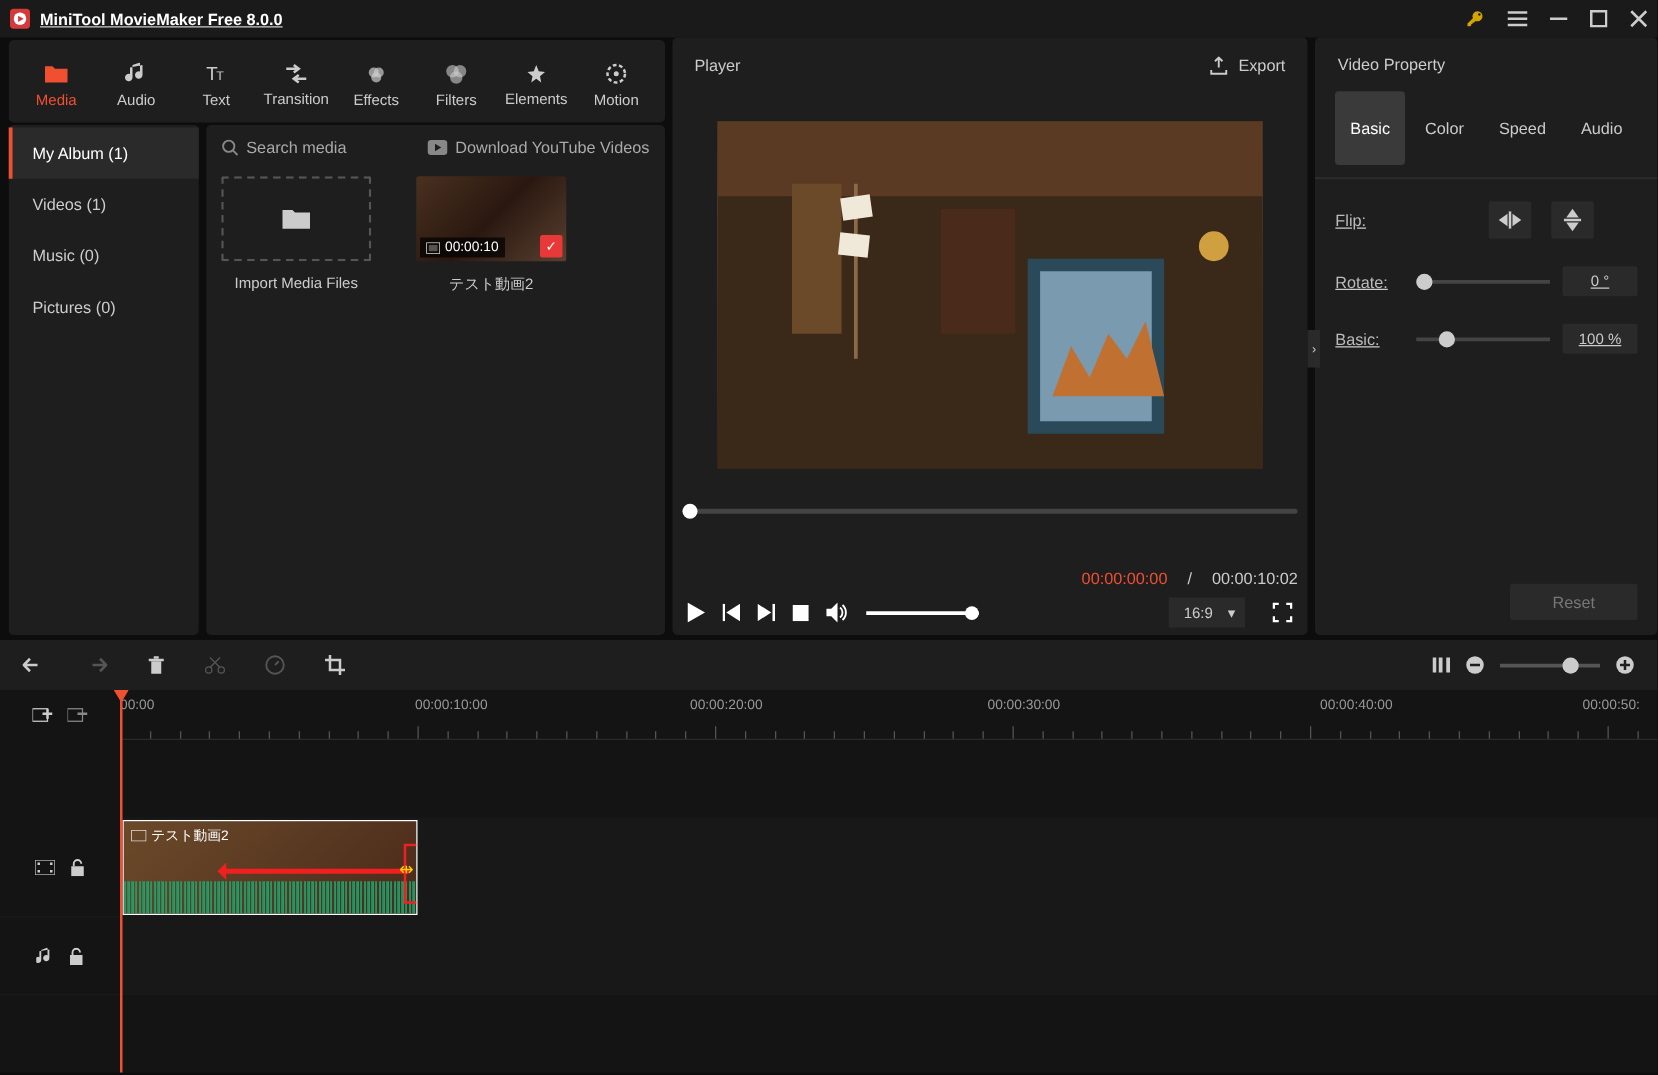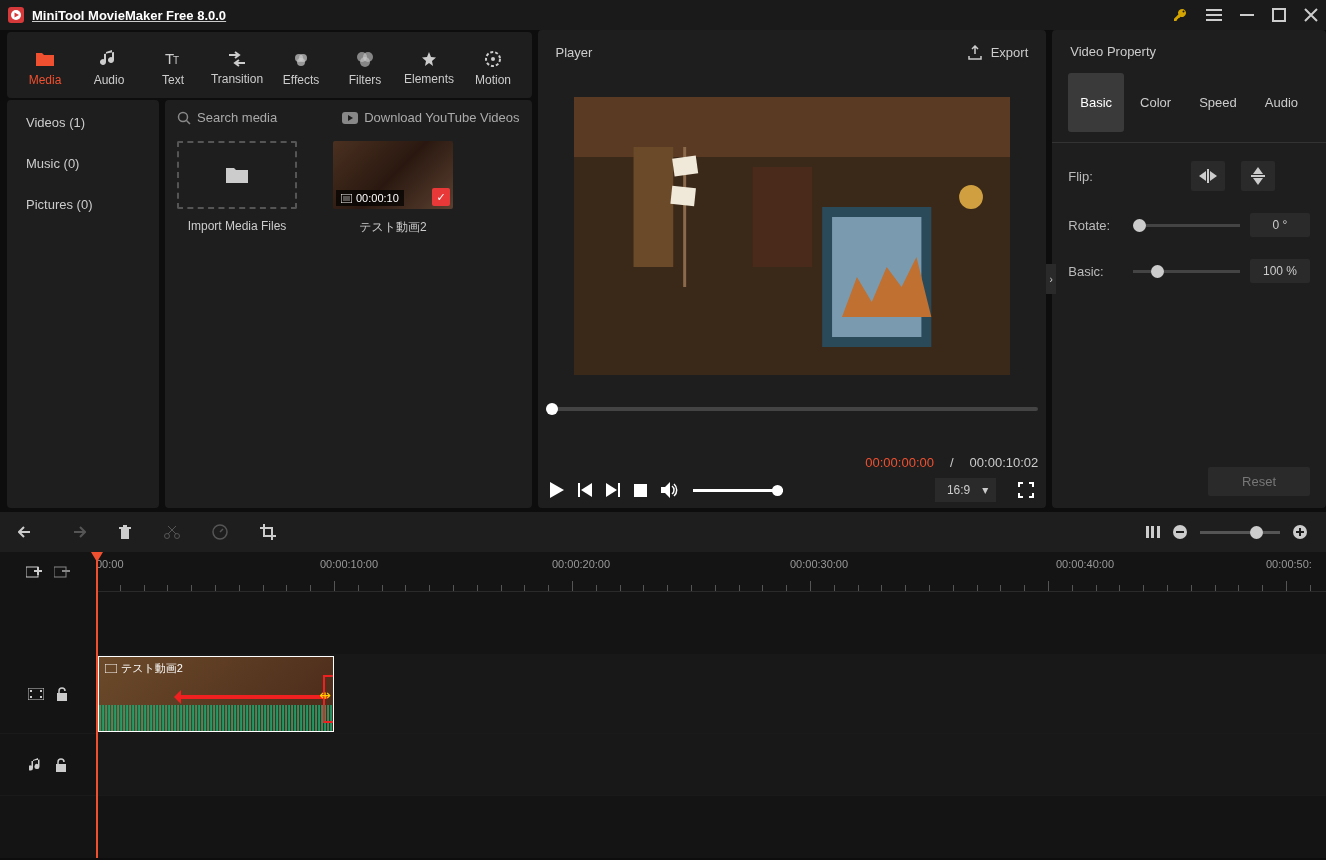--- a/index.html
+++ b/index.html
@@ -60,21 +60,21 @@
 .aspect-select { margin-left: auto; background: #2a2a2a; padding: 5px 26px 5px 12px; font-size: 12px; position: relative; color: #ccc; }
 .aspect-select::after { content: "▾"; position: absolute; right: 8px; }
 .fullscreen-icon { margin-left: 8px; }
 
 
 .prop-header { padding: 14px 18px; font-size: 13px; }
 .prop-tabs { display: flex; gap: 4px; padding: 0 16px 10px 16px; border-bottom: 1px solid #333; }
 .prop-tab { padding: 22px 12px; cursor: pointer; font-size: 13px; color: #ccc; border-radius: 3px; }
 .prop-tab.active { background: #3a3a3a; color: #fff; }
 .prop-body { padding: 18px 16px; display: flex; flex-direction: column; gap: 22px; }
-.prop-row { display: flex; align-items: center; gap: 10px; }
+.prop-row { display: flex; align-items: center; gap: 10px; text-decoration: underline; }
 .prop-label { width: 55px; font-size: 13px; color: #bbb; }
 .flip-btns { display: flex; gap: 16px; margin-left: 58px; }
 .flip-btn { width: 34px; height: 30px; background: #2a2a2a; display: flex; align-items: center; justify-content: center; cursor: pointer; font-size: 14px; border-radius: 2px; }
 .prop-slider { flex: 1; height: 3px; background: #444; position: relative; }
 .prop-slider-thumb { position: absolute; top: -5px; width: 13px; height: 13px; background: #ccc; border-radius: 50%; }
 .prop-value { width: 60px; background: #2a2a2a; text-align: center; padding: 5px 0; font-size: 12px; border-radius: 2px; }
 .reset-btn { position: absolute; bottom: 12px; right: 16px; background: #2a2a2a; padding: 7px 34px; color: #777; font-size: 13px; border-radius: 2px; cursor: pointer; }
 .collapse-handle { position: absolute; left: -6px; top: 234px; width: 10px; height: 30px; background: #2a2a2a; display: flex; align-items: center; justify-content: center; font-size: 10px; cursor: pointer; }
 
 
@@ -226,20 +226,21 @@
               <circle cx="9" cy="9" r="7" stroke="#ccc" stroke-width="2" fill="none" stroke-dasharray="3 2"></circle>
               <circle cx="9" cy="9" r="2" fill="#ccc"></circle>
             </svg>
           </span>
         <span>Motion</span>
       </div>
     </div>
 
     <div class="library">
       <div class="library-sidebar">
+        <div class="lib-item active">My Album (1)</div>
         <div class="lib-item">Videos (1)</div>
         <div class="lib-item">Music (0)</div>
         <div class="lib-item">Pictures (0)</div>
       </div>
       <div class="library-content">
         <div class="lib-header">
           <div class="search-box">
             <svg width="14" height="14" viewBox="0 0 14 14">
                 <circle cx="6" cy="6" r="4.5" stroke="#888" stroke-width="1.5" fill="none"></circle>
                 <path d="M9.5 9.5L13 13" stroke="#888" stroke-width="1.5"></path>
@@ -483,21 +484,21 @@
         </span>
       <span class="tl-btn" style="font-size:13px">
           <svg width="16" height="14" viewBox="0 0 16 14">
             <rect x="0" y="2" width="12" height="10" stroke="#888" fill="none"></rect>
             <rect x="8" y="5" width="8" height="2" fill="#888"></rect>
           </svg>
         </span>
     </div>
     <div class="ruler">
       <span class="ruler-label" style="left:0px">00:00</span>
-      <span class="ruler-label" style="left:224px">00:00:10:00</span>
+      <span class="ruler-label" style="left:236px">00:00:10:00</span>
       <span class="ruler-label" style="left:456px">00:00:20:00</span>
       <span class="ruler-label" style="left:694px">00:00:30:00</span>
       <span class="ruler-label" style="left:960px">00:00:40:00</span>
       <span class="ruler-label" style="left:1170px">00:00:50:</span>
       <div class="ruler-ticks" id="ruler-ticks">
           <div class="ruler-tick major" style="left: 0px;"></div>
           <div class="ruler-tick" style="left: 23.8px;"></div>
           <div class="ruler-tick" style="left: 47.6px;"></div>
           <div class="ruler-tick" style="left: 71.4px;"></div>
           <div class="ruler-tick" style="left: 95.2px;"></div>

